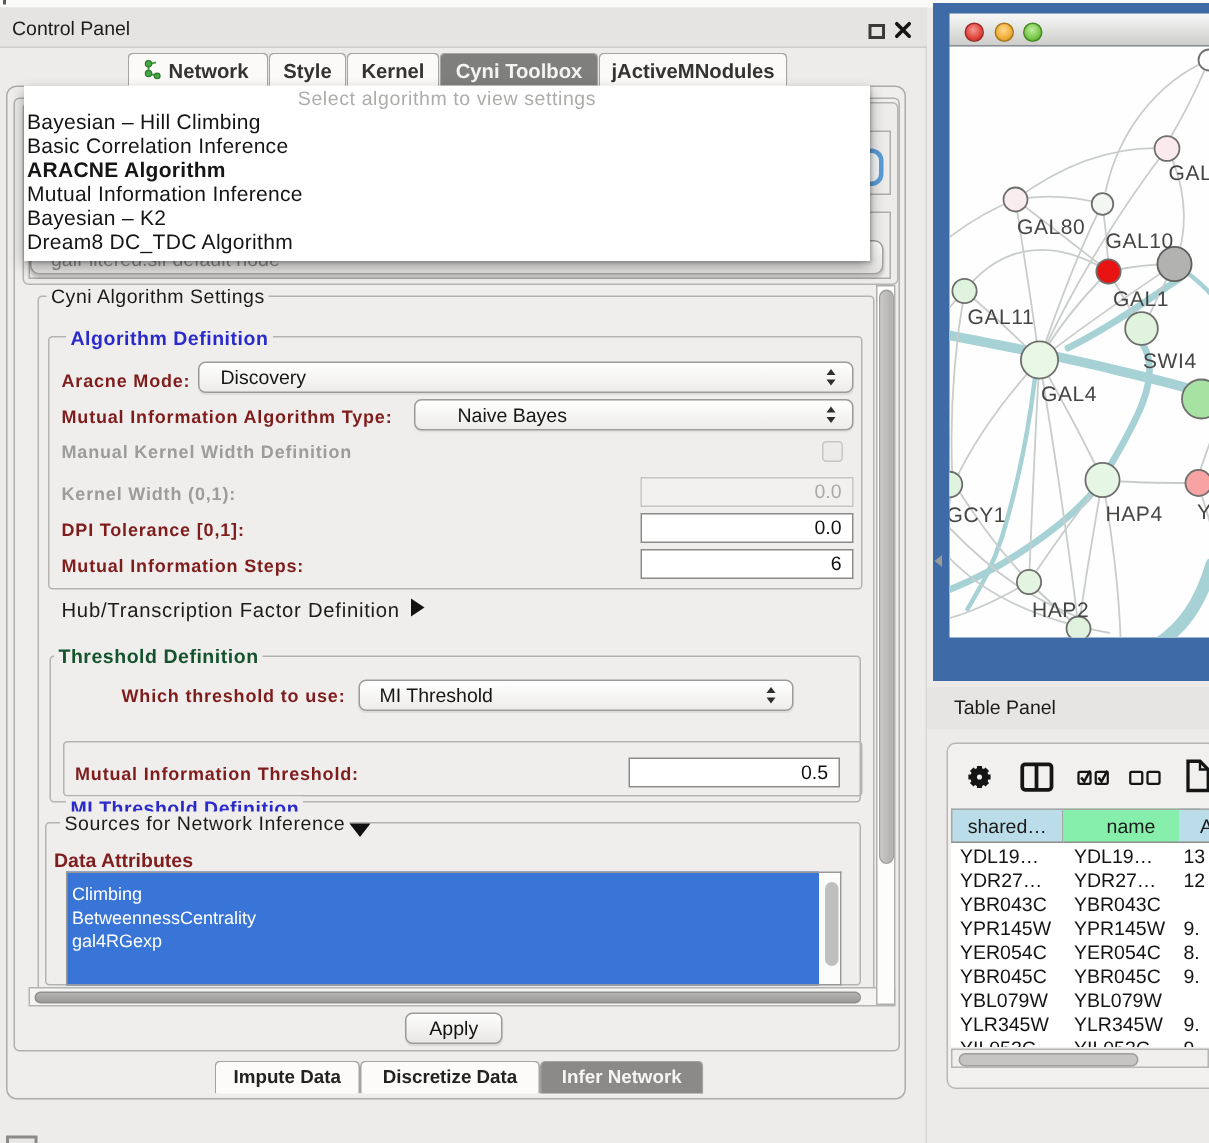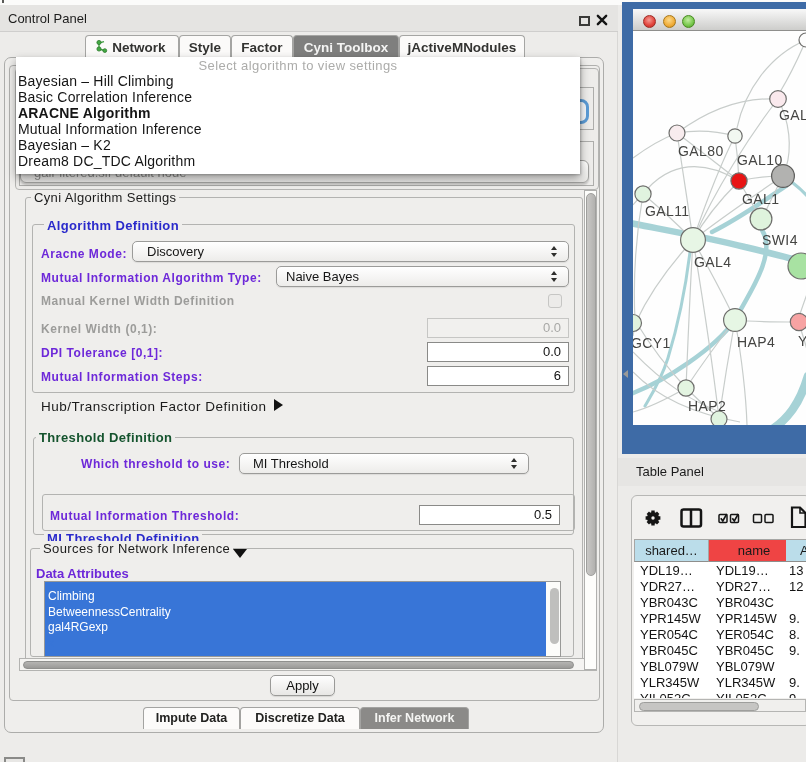--- a/index.html
+++ b/index.html
@@ -16,21 +16,21 @@
 .tabsel{background:#7F7F7E;color:#F4F4F3;}
 
 #topbox{position:absolute;left:15px;top:68px;width:584px;height:122px;background:#EDECEA;border:1px solid #B4B4B2;border-radius:4px;}
 #inrect1{position:absolute;left:24px;top:87px;width:570px;height:43px;border:1px solid #ADADAB;}
 #bluecombo{position:absolute;left:28px;top:99px;width:561px;height:25px;border:3px solid #5B9BD5;border-radius:8px;background:#F4F7FA;}
 #inrect2{position:absolute;left:19px;top:141px;width:575px;height:45px;border:1px solid #ADADAB;}
 #combo2{position:absolute;left:20px;top:160px;width:569px;height:23px;border:1px solid #A0A09E;border-radius:6px;background:linear-gradient(#FEFEFD,#E6E5E3);font-size:13px;color:#8E8E8C;line-height:24px;padding-left:13px;box-shadow:0 2px 2px rgba(0,0,0,0.18);}
 
 .gbox{position:absolute;border:1px solid #B3B3B1;border-radius:3px;}
 .gtitle{position:absolute;font-size:13px;background:#EFEEEC;padding:0 3px;white-space:nowrap;letter-spacing:0.35px;}
-.lbl{position:absolute;font-size:12px;font-weight:bold;color:#6d28d9;white-space:nowrap;letter-spacing:0.55px;}
+.lbl{position:absolute;font-size:12px;font-weight:bold;color:#7f1d1d;white-space:nowrap;letter-spacing:0.55px;}
 .lblg{position:absolute;font-size:12px;font-weight:bold;color:#9C9C9A;white-space:nowrap;letter-spacing:0.55px;}
 .lblr{position:absolute;font-size:13.5px;color:#1B1B1B;white-space:nowrap;letter-spacing:0.5px;}
 .combo{position:absolute;height:21px;border:1px solid #9B9B99;border-radius:5px;background:linear-gradient(#FFFFFF,#EDECEA);font-size:13px;color:#161616;line-height:19px;box-shadow:0 1px 1px rgba(0,0,0,0.08);}
 .ars{position:absolute;right:10px;top:3px;width:7px;height:14px;}
 .ars:before{content:"";position:absolute;left:0;top:1px;border-left:3px solid transparent;border-right:3px solid transparent;border-bottom:4.5px solid #2E2E2C;}
 .ars:after{content:"";position:absolute;left:0;bottom:2px;border-left:3px solid transparent;border-right:3px solid transparent;border-top:4.5px solid #2E2E2C;}
 .fld{position:absolute;height:20px;font-size:13px;text-align:right;line-height:18px;padding-right:7px;}
 .fldon{border:1px solid #8A8A88;background:#FFFFFF;color:#111111;}
 .fldoff{border:1px solid #C6C6C4;background:#F1F0EE;color:#A8A8A6;}
 
@@ -83,38 +83,38 @@
     <div class="abs" style="left:9px;top:65px;width:591px;height:636px;border:1px solid #B0B0AE;border-radius:4px;background:#EFEEEC;"></div>
 
   <div class="tab" style="left:85px;width:94px;padding-left:14px;">Network</div>
   <svg class="abs" style="left:96px;top:39px;z-index:5" width="12" height="14" viewBox="0 0 12 14">
       <path d="M3 4 L3 10 M3 10 L8.6 11.5 M3.4 3.8 L8 2.6" stroke="#3E9E3E" stroke-width="1.3" fill="none"></path>
       <circle cx="3" cy="3.5" r="2.1" fill="#44A944" stroke="#2C7A2C" stroke-width="0.8"></circle>
       <circle cx="3" cy="10" r="2.1" fill="#44A944" stroke="#2C7A2C" stroke-width="0.8"></circle>
       <circle cx="8.8" cy="11.6" r="1.9" fill="#44A944" stroke="#2C7A2C" stroke-width="0.8"></circle>
     </svg>
   <div class="tab" style="left:179px;width:52px;">Style</div>
-  <div class="tab" style="left:231px;width:62px;">Factor</div>
+  <div class="tab" style="left:231px;width:62px;">Kernel</div>
   <div class="tab tabsel" style="left:293px;width:106px;">Cyni Toolbox</div>
   <div class="tab" style="left:399px;width:126px;">jActiveMNodules</div>
 
   <div id="topbox"></div>
   <div id="inrect1"></div>
   <div id="bluecombo"></div>
   <div id="inrect2"></div>
   <div id="combo2">galFiltered.sif default node</div>
 
   <div class="gbox" style="left:25px;top:197px;width:558px;height:470px;"></div>
   <div class="gtitle" style="left:31px;top:190px;color:#1B1B1B;">Cyni Algorithm Settings</div>
   <div class="gbox" style="left:32px;top:224px;width:543px;height:169px;"></div>
   <div class="gtitle" style="left:44px;top:218px;color:#2A2ACB;font-weight:bold;">Algorithm Definition</div>
   <div class="lbl" style="left:41px;top:247px;">Aracne Mode:</div>
   <div class="combo" style="left:132px;top:241px;width:437px;padding-left:14px;">Discovery<b class="ars"></b></div>
   <div class="lbl" style="left:41px;top:271px;">Mutual Information Algorithm Type:</div>
-  <div class="combo" style="left:276px;top:266px;width:293px;padding-left:9px;">Naive Bayes<b class="ars"></b></div>
+  <div class="combo" style="left:276px;top:266px;width:293px;padding-left:28px;">Naive Bayes<b class="ars"></b></div>
   <div class="lblg" style="left:41px;top:294px;">Manual Kernel Width Definition</div>
   <div class="abs" style="left:548px;top:294px;width:14px;height:14px;border:1px solid #C6C6C4;border-radius:3px;background:#ECEBE9;"></div>
   <div class="lblg" style="left:41px;top:322px;">Kernel Width (0,1):</div>
   <div class="fld fldoff" style="left:427px;top:318px;width:142px;">0.0</div>
   <div class="lbl" style="left:41px;top:346px;">DPI Tolerance [0,1]:</div>
   <div class="fld fldon" style="left:427px;top:342px;width:142px;">0.0</div>
   <div class="lbl" style="left:41px;top:370px;">Mutual Information Steps:</div>
   <div class="fld fldon" style="left:427px;top:366px;width:142px;">6</div>
   <div class="lblr" style="left:41px;top:399px;">Hub/Transcription Factor Definition</div>
   <div class="abs" style="left:274px;top:399px;width:0;height:0;border-top:6.5px solid transparent;border-bottom:6.5px solid transparent;border-left:9px solid #111;"></div>
@@ -264,21 +264,21 @@
 <path d="M720.8 518.3 L722.8 521 L726.8 513.8" stroke-width="1.7"></path>
 <path d="M732.3 518.3 L734.3 521 L738.3 513.8" stroke-width="1.7"></path>
 <rect x="753.5" y="514.5" width="8" height="8" rx="1" stroke-width="1.5"></rect>
 <rect x="765" y="514.5" width="8" height="8" rx="1" stroke-width="1.5"></rect>
 <path d="M792 507.5 L800 507.5 L805.5 513 L805.5 527 L792 527 Z" stroke-width="2.2"></path>
 <path d="M800 507.5 L800 513 L805.5 513" stroke-width="1.6"></path>
 </g>
 </svg>
 
 <div class="th" style="left:634px;width:75px;background:#BBDDEA;border-left:1px solid #A6A6A4;">shared…</div>
-<div class="th" style="left:709px;width:91px;background:#ef4444;">name</div>
+<div class="th" style="left:709px;width:91px;background:#86efac;">name</div>
 <div class="th" style="left:786px;width:20px;background:#BBDDEA;border-right:none;text-align:left;padding-left:14px;">A</div>
 <div id="tbody">
 <div class="tr" style="top:1.3px;">
       <span class="c1">YDL19…</span>
       <span class="c2">YDL19…</span>
       <span class="c3">13</span>
     </div>
 <div class="tr" style="top:17.2px;">
       <span class="c1">YDR27…</span>
       <span class="c2">YDR27…</span>

